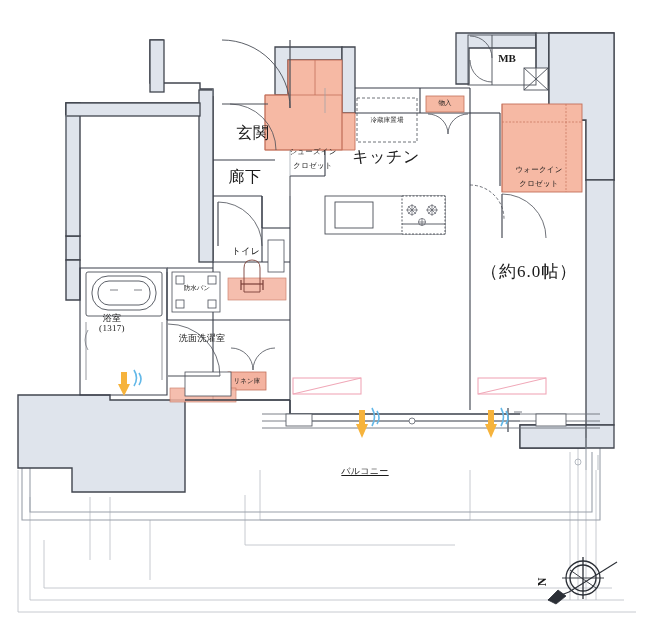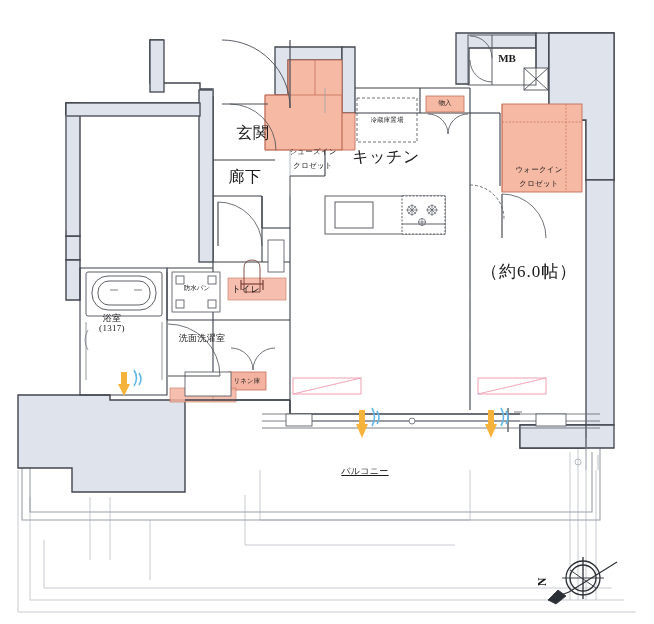--- a/index.html
+++ b/index.html
@@ -361,21 +361,21 @@
   </div>
 
   <div class="rm-label mid" style="left:225px; top:124px; width:56px;">
     <span class="l1">玄関</span>
   </div>
 
   <div class="rm-label mid" style="left:217px; top:168px; width:56px;">
     <span class="l1">廊下</span>
   </div>
 
-  <div class="rm-label small" style="left:222px; top:246px; width:48px;margin-top:38px;">
+  <div class="rm-label small" style="left:222px; top:246px; width:48px;">
     <span class="l1">トイレ</span>
   </div>
 
   <div class="rm-label small" style="left:88px; top:313px; width:48px;text-align:center;">
     <span class="l1">浴室</span>
     <span class="l2">(1317)</span>
   </div>
 
   <div class="rm-label small" style="left:163px; top:333px; width:78px;">
     <span class="l1">洗面洗濯室</span>

